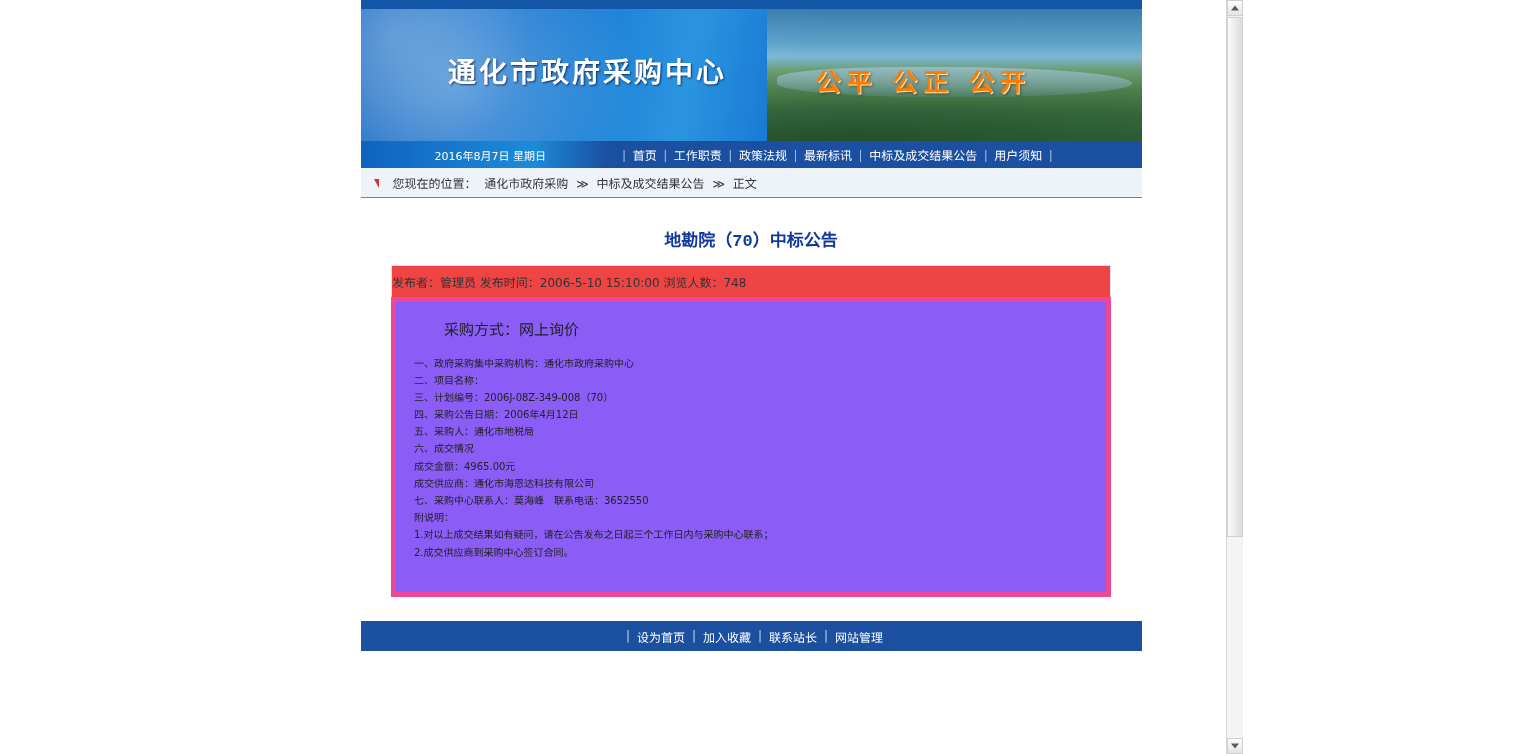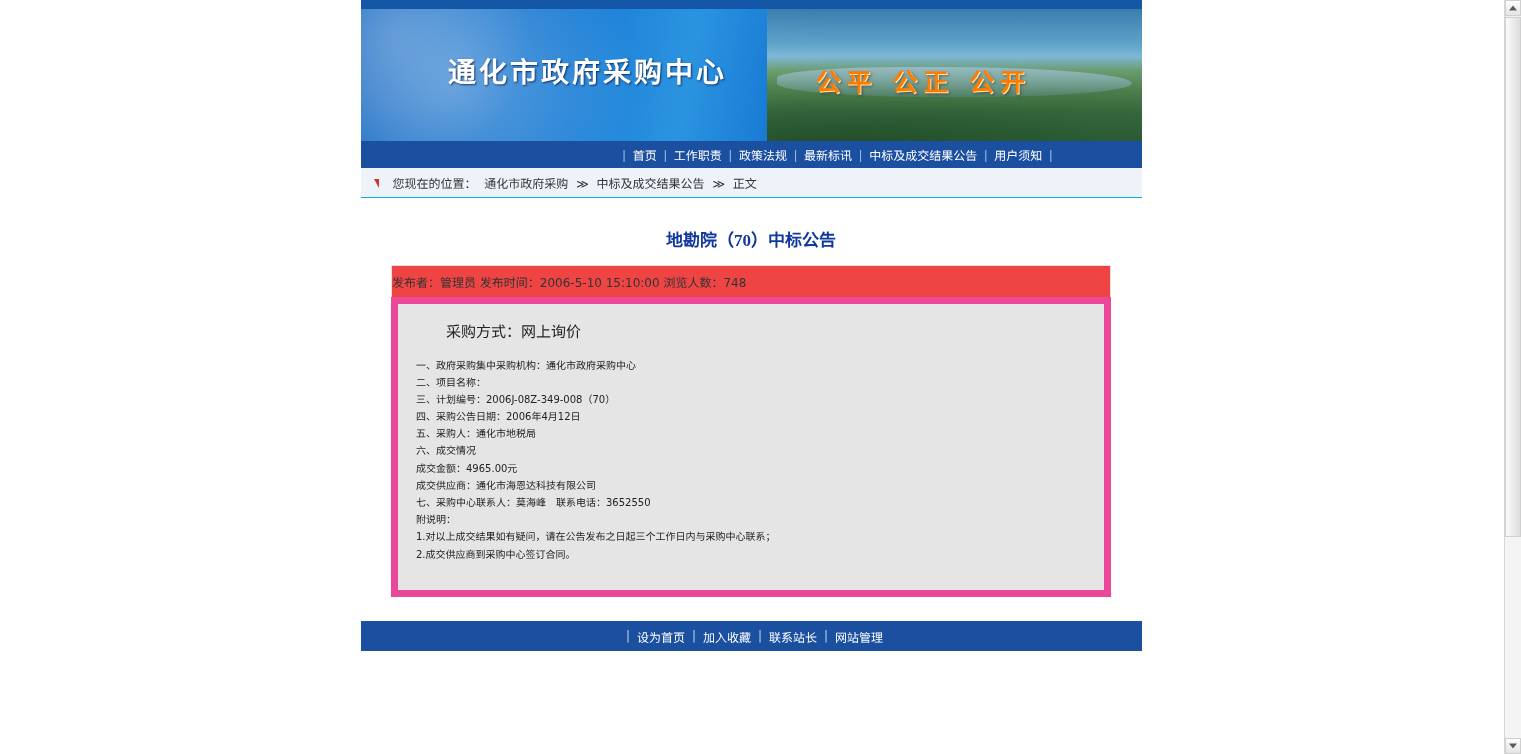--- a/index.html
+++ b/index.html
@@ -4,21 +4,21 @@
 <title>通化市政府采购中心</title>
 <style>
   html, body {
     margin: 0;
     padding: 0;
     background: #ffffff;
     font-family: "Liberation Sans", "DejaVu Sans", sans-serif;
   }
   #page {
     position: relative;
-    width: 1521px;
+    width: 1243px;
     height: 754px;
     overflow: hidden;
     background: #ffffff;
   }
   
   .scrollbar {
     position: absolute;
     top: 0;
     right: 0;
     width: 16px;
@@ -241,42 +241,42 @@
     width: 781px;
     background: #ffffff;
     padding-top: 20px;
     box-sizing: border-box;
   }
   .article-title {
     text-align: center;
     font-size: 17px;
     font-weight: bold;
     color: #11389c;
-    font-family: Liberation Serif, serif;
+    font-family: Liberation Mono, monospace;
     padding: 8px 0 14px 0;
   }
   .meta-box {
     width: 720px;
     margin: 0 auto;
     background: #ef4444;
     border: 1px solid #e0e0e0;
     border-bottom: none;
     box-sizing: border-box;
     font-size: 12px;
     color: #333333;
     padding: 7px 0;
     font-family: "DejaVu Sans", sans-serif;
   }
   .body-box {
     width: 720px;
     margin: 0 auto;
     min-height: 300px;
-    border: 7px solid #ec4899;
-    box-sizing: border-box;
-    background: #e5e5e5;
+    border: 5px solid #ec4899;
+    box-sizing: border-box;
+    background: #8b5cf6;
     padding: 14px 18px 20px 18px;
   }
   .body-box .indent {
     font-size: 15px;
     color: #222222;
     font-family: "DejaVu Sans", sans-serif;
     text-indent: 2em;
     line-height: 1.9;
     margin-bottom: 10px;
   }
@@ -324,20 +324,23 @@
     <div class="site">
 
       <div class="banner">
         <div class="banner-topbar"></div>
         <div class="banner-img"></div>
         <div class="banner-photo"></div>
         <div class="banner-title">通化市政府采购中心</div>
         <div class="banner-slogan">公平 公正 公开</div>
 
         <div class="banner-navbar">
+          <div class="nav-date-block">
+            <span class="nav-date">2016年8月7日 星期日</span>
+          </div>
           <div class="nav-links">
             <span class="sep">|</span>
             <a href="#">首页</a>
             <span class="sep">|</span>
             <a href="#">工作职责</a>
             <span class="sep">|</span>
             <a href="#">政策法规</a>
             <span class="sep">|</span>
             <a href="#">最新标讯</a>
             <span class="sep">|</span>

